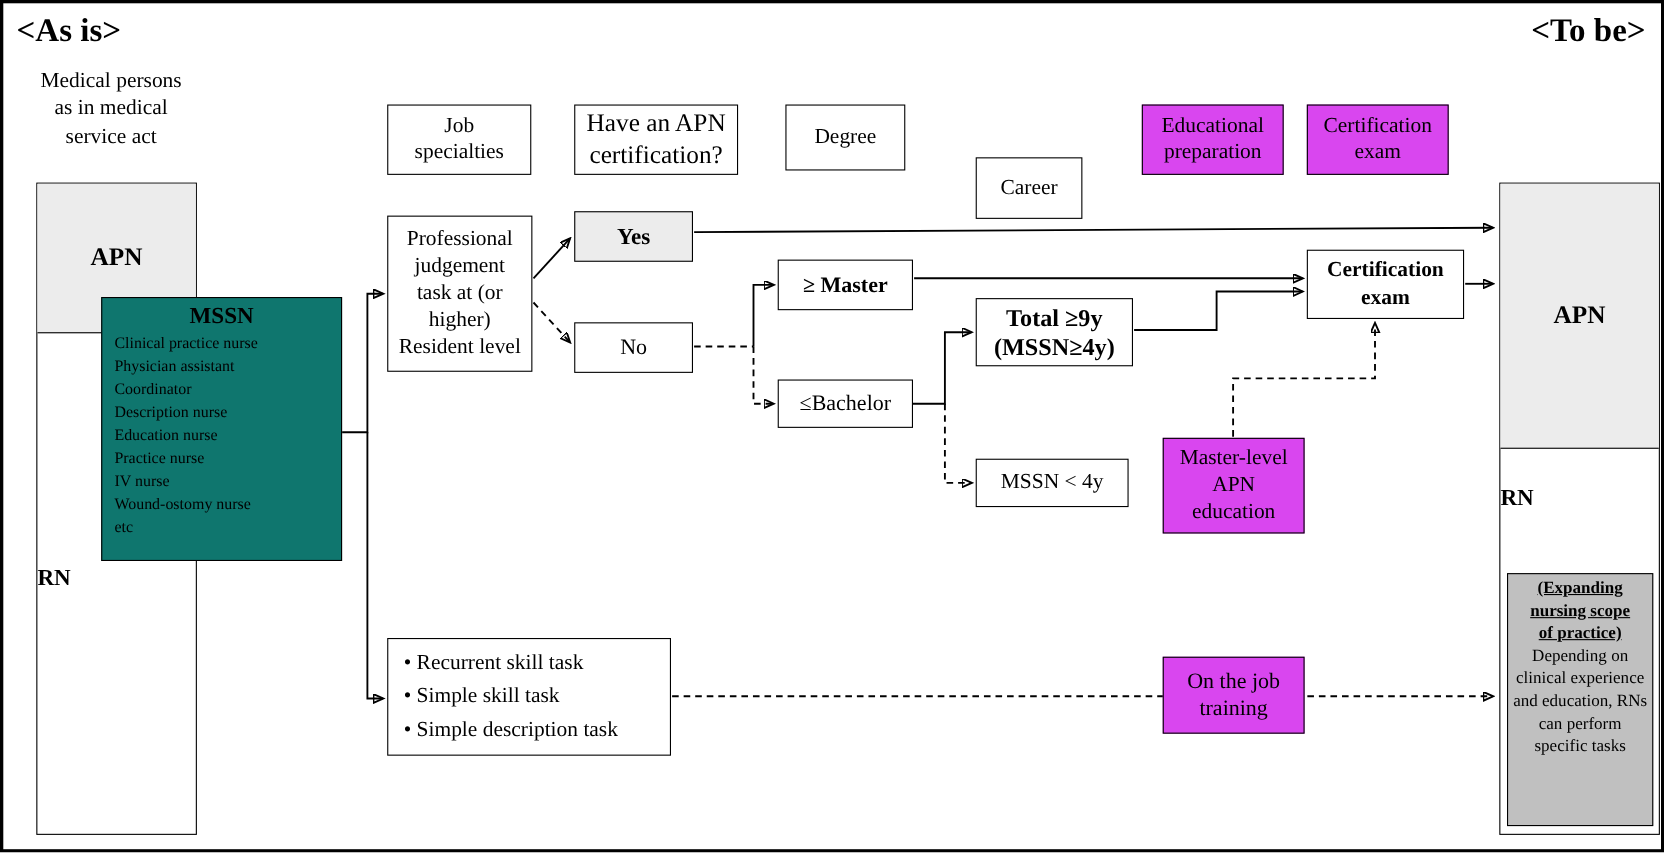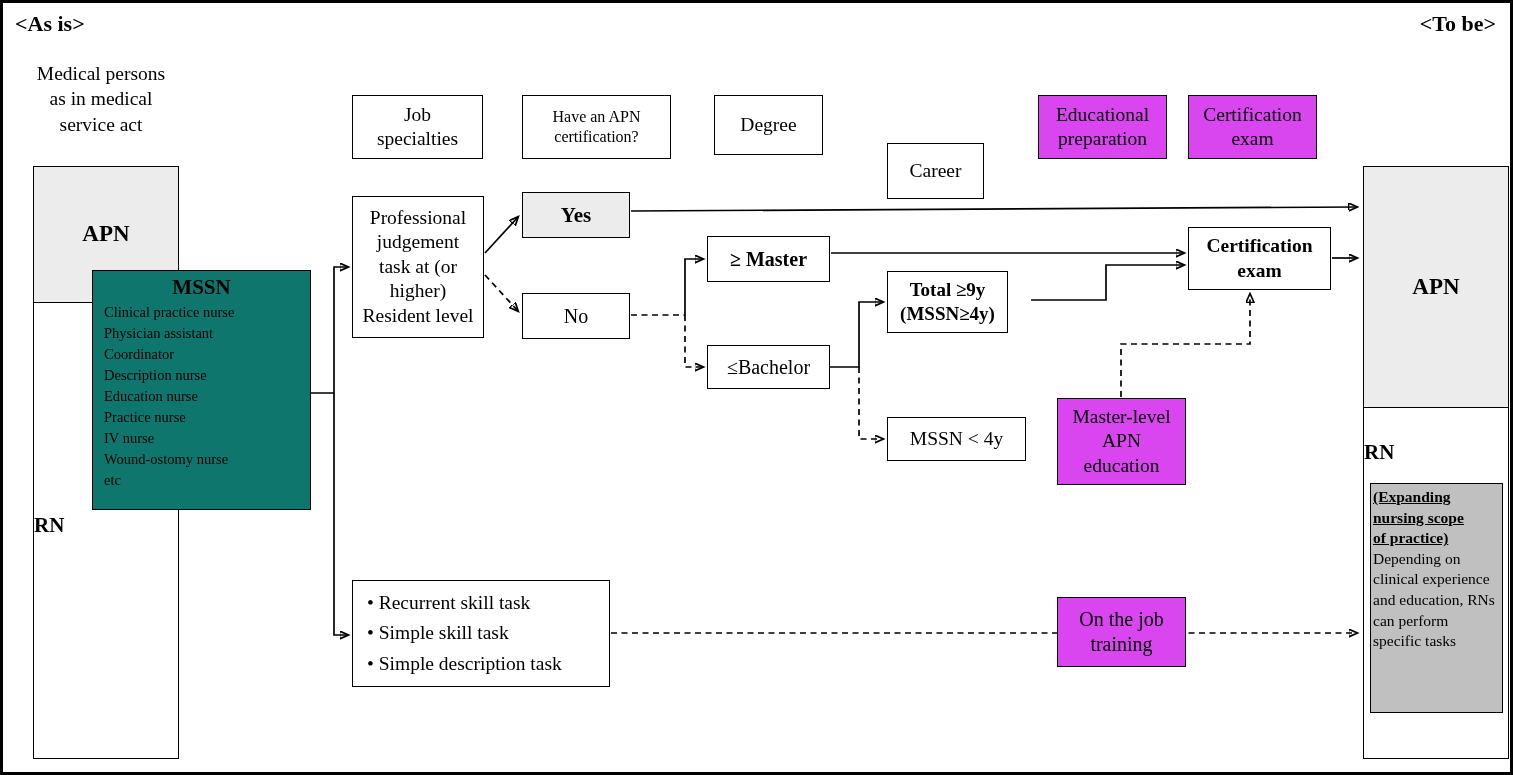--- a/index.html
+++ b/index.html
@@ -7,21 +7,21 @@
     position:relative;
     width:1513px;height:775px;
     box-sizing:border-box;
     border:3px solid #000;
     background:#fff;
     font-family:"Liberation Serif","DejaVu Serif",serif;
     color:#000;
     overflow:hidden;
   }
   .prewrap{white-space:pre-line;}
-  .hdr{position:absolute;font-weight:bold;font-size:22px;}
+  .hdr{position:absolute;font-weight:bold;font-size:30px;}
   .box{
     position:absolute;box-sizing:border-box;
     border:1.6px solid #000;background:#fff;
     display:flex;align-items:center;justify-content:center;
     text-align:center;font-size:19.5px;line-height:1.25;z-index:2;
   }
   .gray{background:#d946ef;}
   .lightgray{background:#ececec;}
   .bold{font-weight:bold;}
   .tall{flex-direction:column;justify-content:flex-start;align-items:stretch;}
@@ -33,23 +33,23 @@
   .rn-label{position:absolute;left:0;width:100%;text-align:left;font-weight:bold;font-size:21px;}
   #mssn-box{
     position:absolute;left:89px;top:267px;width:219px;height:240px;
     box-sizing:border-box;border:1.6px solid #000;background:#0f766e;z-index:3;
     padding:4px 0 0 0;
   }
   #mssn-box .mssn-title{text-align:center;font-weight:bold;font-size:21px;margin-bottom:2px;}
   #mssn-box .mssn-item{font-size:14.5px;line-height:1.45;text-align:left;padding-left:11px;}
   #tasks-box{flex-direction:column;align-items:flex-start;justify-content:center;text-align:left;padding-left:14px;line-height:1.55;}
   #expanding-box{
-    position:absolute;left:1367px;top:480px;width:133px;height:230px;
+    position:absolute;left:1367px;top:518px;width:133px;height:230px;
     box-sizing:border-box;border:1.6px solid #000;background:#c0c0c0;z-index:3;
-    font-size:15.5px;line-height:1.33;text-align:left;padding:3px 2px;
+    font-size:15.5px;line-height:1.33;text-align:center;padding:3px 2px;
   }
   #expanding-box .exp-heading{font-weight:bold;text-decoration:underline;}
   #arrows{position:absolute;left:0;top:0;width:1513px;height:775px;z-index:1;}
   #arrows path{fill:none;stroke:#000;stroke-width:1.7px;}
   #arrows path.dash{stroke-dasharray:6 4.5;}
 </style>
 </head>
 <body>
 
 <div id="stage">
@@ -99,39 +99,39 @@
     <div class="mssn-item">Description nurse</div>
     <div class="mssn-item">Education nurse</div>
     <div class="mssn-item">Practice nurse</div>
     <div class="mssn-item">IV nurse</div>
     <div class="mssn-item">Wound-ostomy nurse</div>
     <div class="mssn-item">etc</div>
   </div>
 
   <div class="box prewrap" style="left:349px;top:92px;width:131px;height:64px;">Job
 specialties</div>
-  <div class="box prewrap" style="left:519px;top:92px;width:149px;height:64px;font-size:16px;">Have an APN
+  <div class="box prewrap" style="left:519px;top:92px;width:149px;height:64px;font-size:23px;">Have an APN
 certification?</div>
   <div class="box" style="left:711px;top:92px;width:109px;height:60px;">Degree</div>
   <div class="box" style="left:884px;top:92px;width:97px;height:56px;margin-top:48px;">Career</div>
   <div class="box prewrap gray" style="left:1035px;top:92px;width:129px;height:64px;">Educational
 preparation</div>
   <div class="box prewrap gray" style="left:1185px;top:92px;width:129px;height:64px;">Certification
 exam</div>
 
   <div class="box prewrap" style="left:349px;top:193px;width:132px;height:142px;">Professional
 judgement
 task at (or
 higher)
 Resident level</div>
   <div class="box" style="left:519px;top:290px;width:108px;height:46px;font-size:20px;">No</div>
   <div class="box lightgray bold" style="left:519px;top:189px;width:108px;height:46px;font-size:21px;">Yes</div>
   <div class="box bold" style="left:704px;top:233px;width:123px;height:46px;font-size:20px;">≥ Master</div>
   <div class="box" style="left:704px;top:342px;width:123px;height:44px;font-size:20px;">≤Bachelor</div>
-  <div class="box prewrap bold" style="left:884px;top:268px;width:121px;height:62px;font-size:19px;">Total ≥9y
+  <div class="box prewrap bold" style="left:884px;top:268px;width:143px;height:62px;font-size:22px;">Total ≥9y
 (MSSN≥4y)</div>
   <div class="box" style="left:884px;top:414px;width:139px;height:44px;">MSSN &lt; 4y</div>
   <div class="box prewrap gray" style="left:1054px;top:395px;width:129px;height:87px;">Master-level
 APN
 education</div>
   <div class="box prewrap bold" style="left:1185px;top:224px;width:143px;height:63px;">Certification
 exam</div>
 
   <div class="box" id="tasks-box" style="left:349px;top:577px;width:258px;height:107px;">
     <div>• Recurrent skill task</div>

